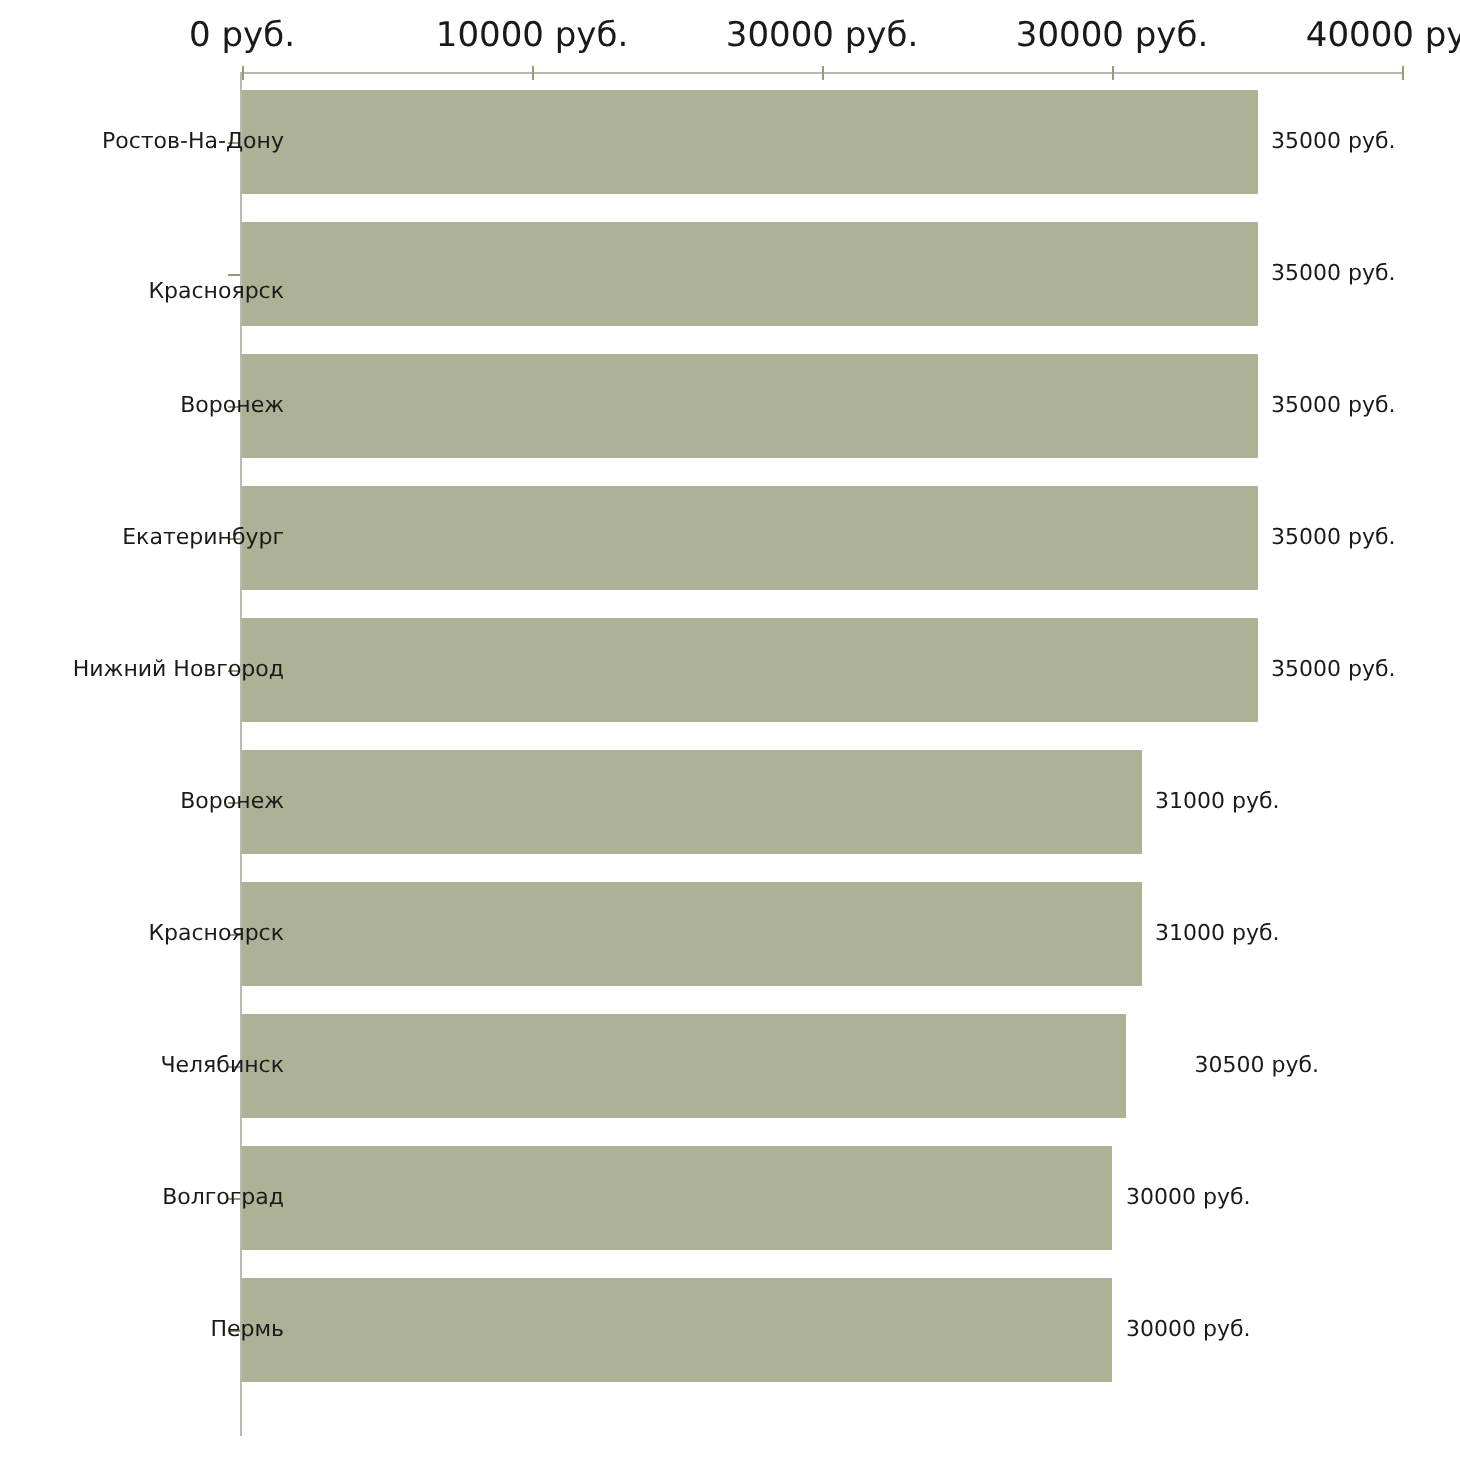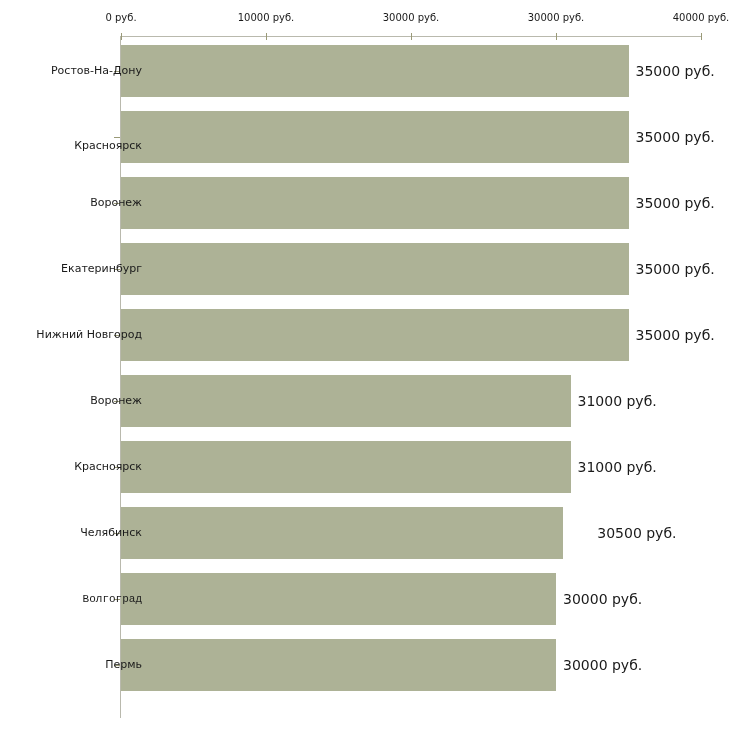--- a/index.html
+++ b/index.html
@@ -43,21 +43,21 @@
     top: 33px;
     width: 1px;
     height: 7px;
     background: #9a9a78;
   }
   .xtick-label {
     position: absolute;
     top: 12px;
     transform: translateX(-50%);
     white-space: nowrap;
-    font-size: 10px;
+    font-size: 17px;
     line-height: 12px;
     color: #1a1a1a;
   }
 
   
   .axis-left-line {
     position: absolute;
     left: 120px;
     top: 36px;
     width: 1px;
@@ -93,21 +93,21 @@
   }
   .bar {
     position: absolute;
     left: 121px;
     background: #adb296;
   }
   .bar-value-label {
     position: absolute;
     transform: translateY(-50%);
     white-space: nowrap;
-    font-size: 14px;
+    font-size: 11px;
     line-height: 12px;
     color: #1a1a1a;
   }
 </style>
 </head>
 <body>
 
 <div id="chart-root">
 
   <div class="axis-top">
@@ -152,21 +152,21 @@
         <div class="ytick-label" style="top: 269px;">Екатеринбург</div>
         <div class="ytick" style="top: 335px;"></div>
         <div class="ytick-label" style="top: 335px;">Нижний Новгород</div>
         <div class="ytick" style="top: 401px;"></div>
         <div class="ytick-label" style="top: 401px;">Воронеж</div>
         <div class="ytick" style="top: 467px;"></div>
         <div class="ytick-label" style="top: 467px;">Красноярск</div>
         <div class="ytick" style="top: 533px;"></div>
         <div class="ytick-label" style="top: 533px;">Челябинск</div>
         <div class="ytick" style="top: 599px;"></div>
-        <div class="ytick-label" style="top: 599px; font-family: Liberation Mono, monospace;">Волгоград</div>
+        <div class="ytick-label" style="top: 599px;">Волгоград</div>
         <div class="ytick" style="top: 665px;"></div>
         <div class="ytick-label" style="top: 665px;">Пермь</div>
       </div>
     <div id="vlabels-container">
         <div class="bar-value-label" style="left: 635.5px; top: 71px;">35000 руб.</div>
         <div class="bar-value-label" style="left: 635.5px; top: 137px;">35000 руб.</div>
         <div class="bar-value-label" style="left: 635.5px; top: 203px;">35000 руб.</div>
         <div class="bar-value-label" style="left: 635.5px; top: 269px;">35000 руб.</div>
         <div class="bar-value-label" style="left: 635.5px; top: 335px;">35000 руб.</div>
         <div class="bar-value-label" style="left: 577.5px; top: 401px;">31000 руб.</div>

